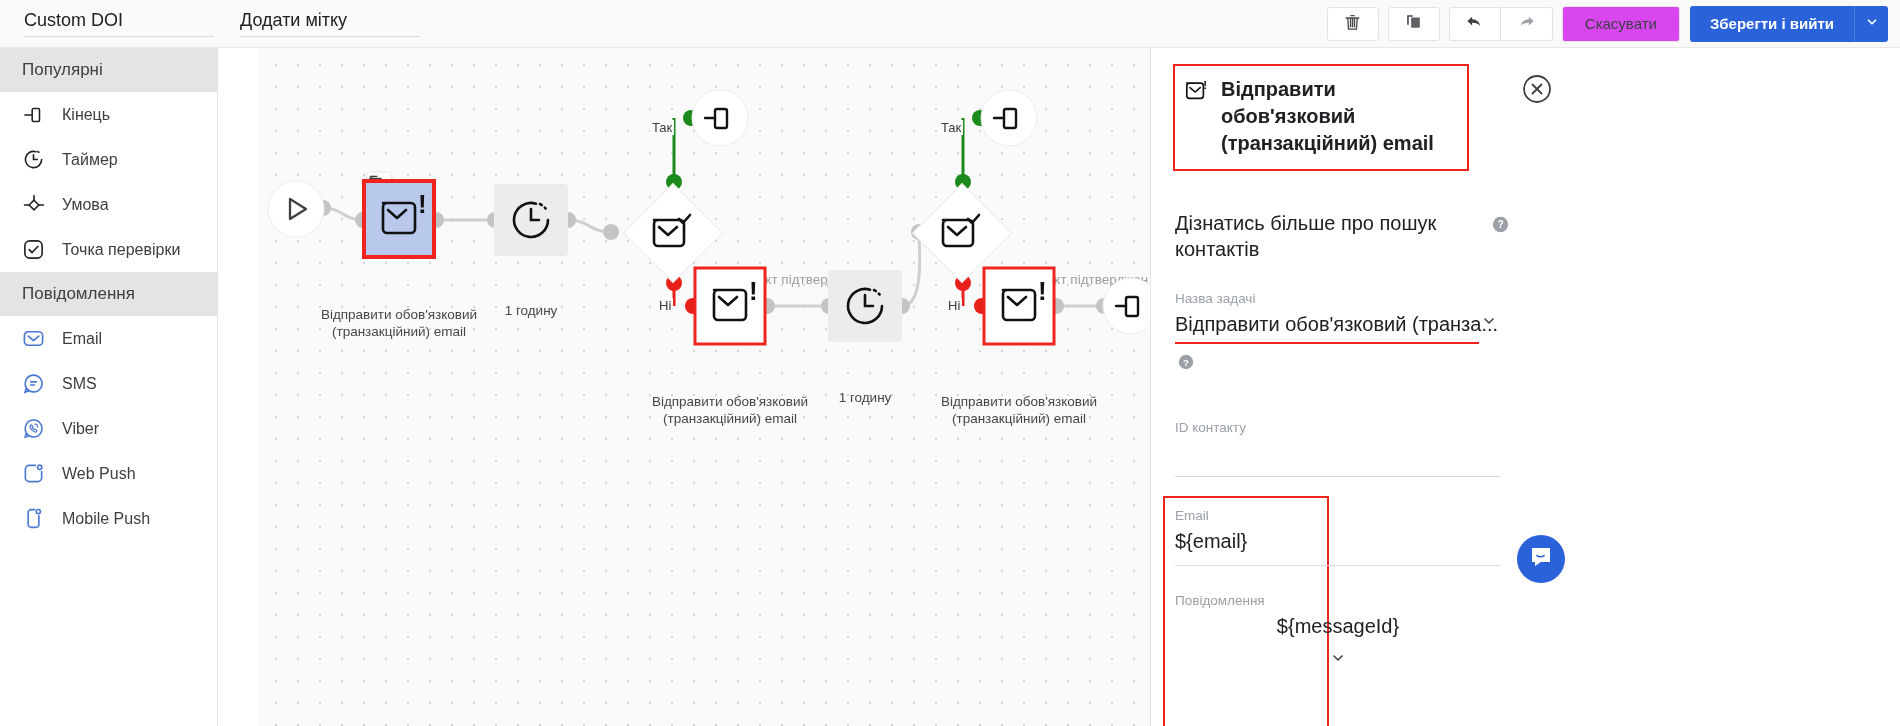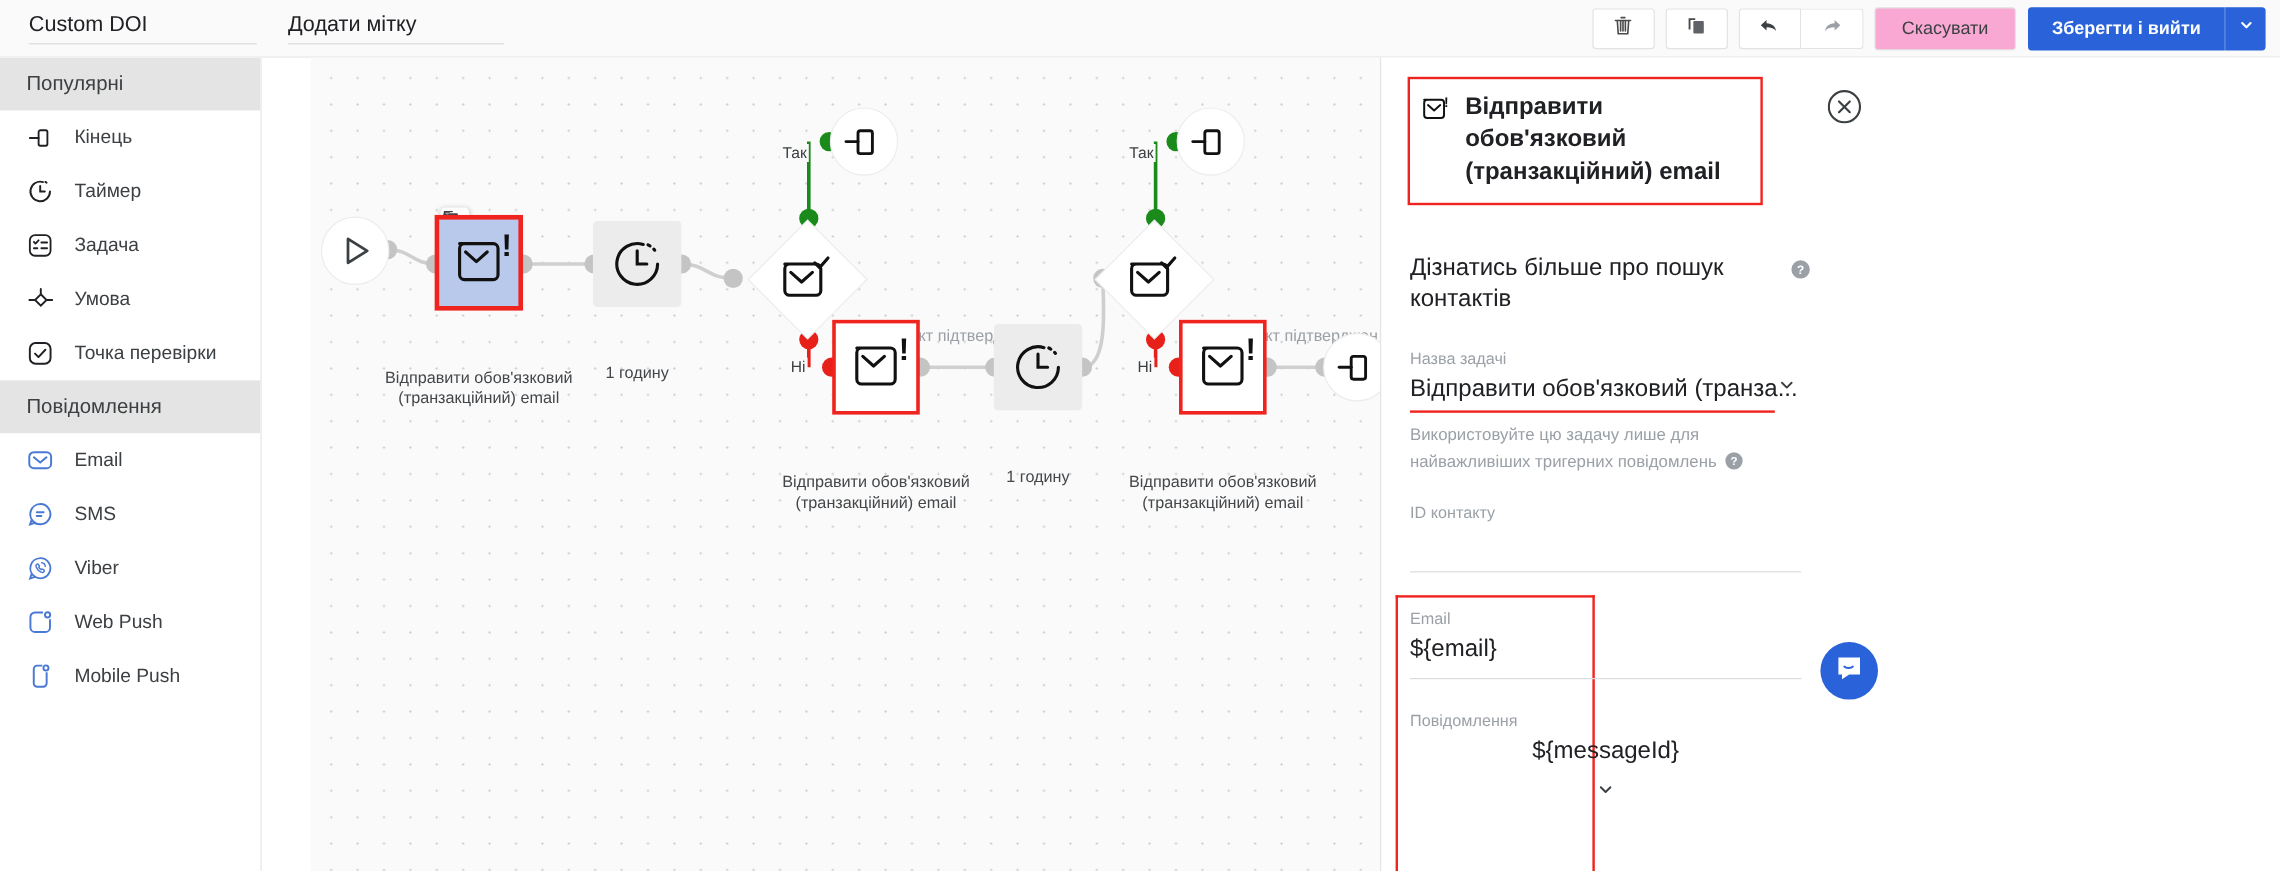--- a/index.html
+++ b/index.html
@@ -30,21 +30,21 @@
   .hdr-spacer { flex: 1; }
   .icon-btn {
     width: 52px; height: 34px; background: #fff;
     border: 1px solid #e3e3e3; border-radius: 3px;
     display: flex; align-items: center; justify-content: center;
     margin-right: 9px;
   }
   .icon-btn.group-first { border-radius: 3px 0 0 3px; margin-right: 0; }
   .icon-btn.group-last { border-radius: 0 3px 3px 0; border-left: none; margin-right: 9px; }
   .btn-cancel {
-    height: 36px; padding: 0 22px; background: #f9a8d4;
+    height: 36px; padding: 0 22px; background: #d946ef;
     border: 1px solid #e3e3e3; border-radius: 3px;
     display: flex; align-items: center; justify-content: center;
     font-size: 15px; color: #3c4043; margin-right: 10px;
   }
   .btn-save-wrap { display: flex; margin-right: 12px; }
   .btn-save {
     height: 36px; padding: 0 20px; background: #2962d9;
     border: none; border-radius: 3px 0 0 3px;
     display: flex; align-items: center; justify-content: center;
     color: #fff; font-size: 15px; font-weight: bold; text-align: center;
@@ -224,30 +224,20 @@
       <span class="side-ico">
         <svg width="23" height="23" viewBox="0 0 24 24" fill="none" stroke="#202124" stroke-width="1.7">
           <path d="M20.5 12a8.5 8.5 0 1 1-6-8.1" stroke-linecap="round"></path>
           <path d="M16.5 3.8a8.6 8.6 0 0 1 2.4 1.8" stroke-linecap="round" stroke-dasharray="1.2 2.4"></path>
           <path d="M12 7.2V12h4" stroke-linecap="round"></path>
         </svg>
       </span>
       <span class="side-label">Таймер</span>
     </div>
 
-    <div class="side-item">
-      <span class="side-ico">
-        <svg width="23" height="23" viewBox="0 0 24 24" fill="none" stroke="#202124" stroke-width="1.6">
-          <rect x="3" y="3" width="18" height="18" rx="4.5"></rect>
-          <path d="M6.5 9l1.4 1.4L10.6 7.6" stroke-linecap="round" stroke-linejoin="round"></path>
-          <path d="M13 9.5h5M6.5 14.5h3M13 14.5h5" stroke-linecap="round"></path>
-        </svg>
-      </span>
-      <span class="side-label">Задача</span>
-    </div>
 
     <div class="side-item">
       <span class="side-ico">
         <svg width="24" height="24" viewBox="0 0 24 24" fill="none" stroke="#202124" stroke-width="1.6">
           <path d="M12 7.2l4.8 4.8L12 16.8 7.2 12z"></path>
           <path d="M2.5 12h4.7M16.8 12h4.7M12 2.8v4.4" stroke-linecap="round"></path>
         </svg>
       </span>
       <span class="side-label">Умова</span>
     </div>
@@ -540,21 +530,20 @@
     <div class="field" style="top:243px;">
       <div class="field-label">Назва задачі</div>
       <div class="field-value">Відправити обов'язковий (транза...</div>
       <div class="caret-right">
         <svg width="16" height="16" viewBox="0 0 24 24" fill="none" stroke="#3c4043" stroke-width="2.4">
           <path d="M6 9l6 6 6-6" stroke-linecap="round" stroke-linejoin="round"></path>
         </svg>
       </div>
       <div class="field-underline red" style="width:304px;"></div>
       <div class="field-hint">
-        <span>Використовуйте цю задачу лише для найважливіших тригерних повідомлень</span>
         <span style="display:inline-block; vertical-align:-3px; margin-left:3px;">
           <svg width="16" height="16" viewBox="0 0 20 20">
             <circle cx="10" cy="10" r="9" fill="#9aa0a6"></circle>
             <text x="10" y="14.5" font-size="12" font-weight="bold" fill="#fff" text-anchor="middle" font-family="Liberation Sans, sans-serif">?</text>
           </svg>
         </span>
       </div>
     </div>
 
     <div class="field" style="top:372px;">

